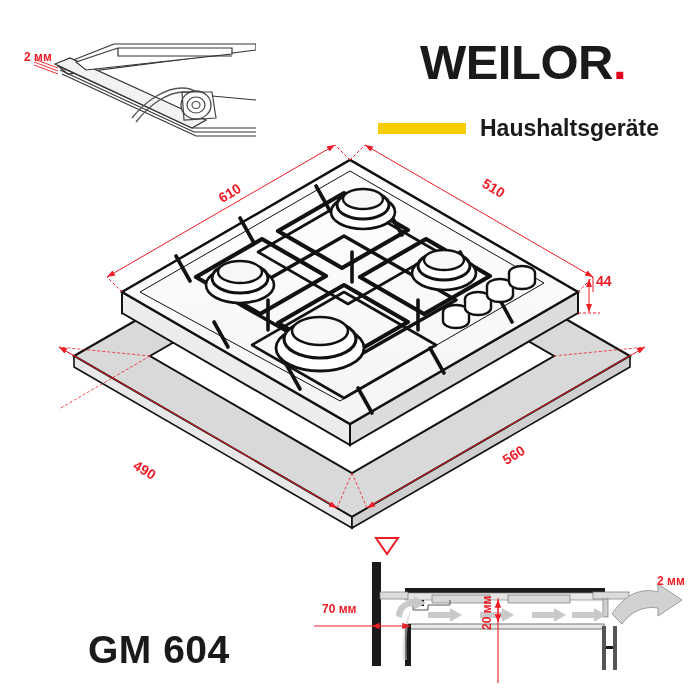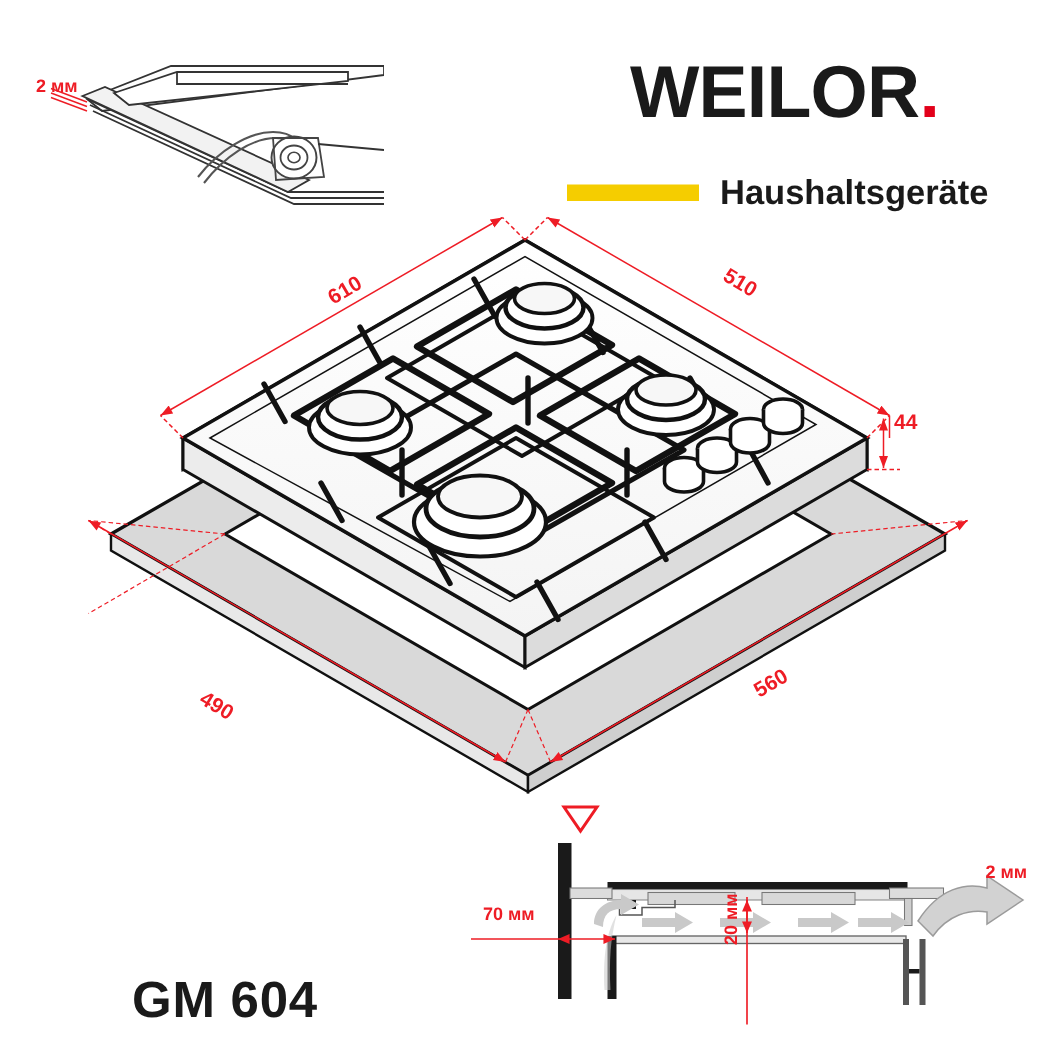--- a/index.html
+++ b/index.html
@@ -38,24 +38,23 @@
     width:88px;height:11px;background:#f5cd00;display:block;
   }
   #brand .sub{
     font-size:23px;font-weight:bold;color:#1a1a1a;white-space:nowrap;
     font-family:"Liberation Sans", sans-serif;
   }
 
   
   #model{
     left:88px;top:628px;
-    font-size:34px;font-weight:bold;color:#1a1a1a;
+    font-size:39px;font-weight:bold;color:#1a1a1a;
     letter-spacing:0.5px;
     white-space:nowrap;
-    margin-top:20px;
   }
 
   
   .dim{
     position:absolute;
     color:#ee1c25;
     font-size:14px;
     font-weight:bold;
     white-space:nowrap;
     font-family:"Liberation Sans", sans-serif;

